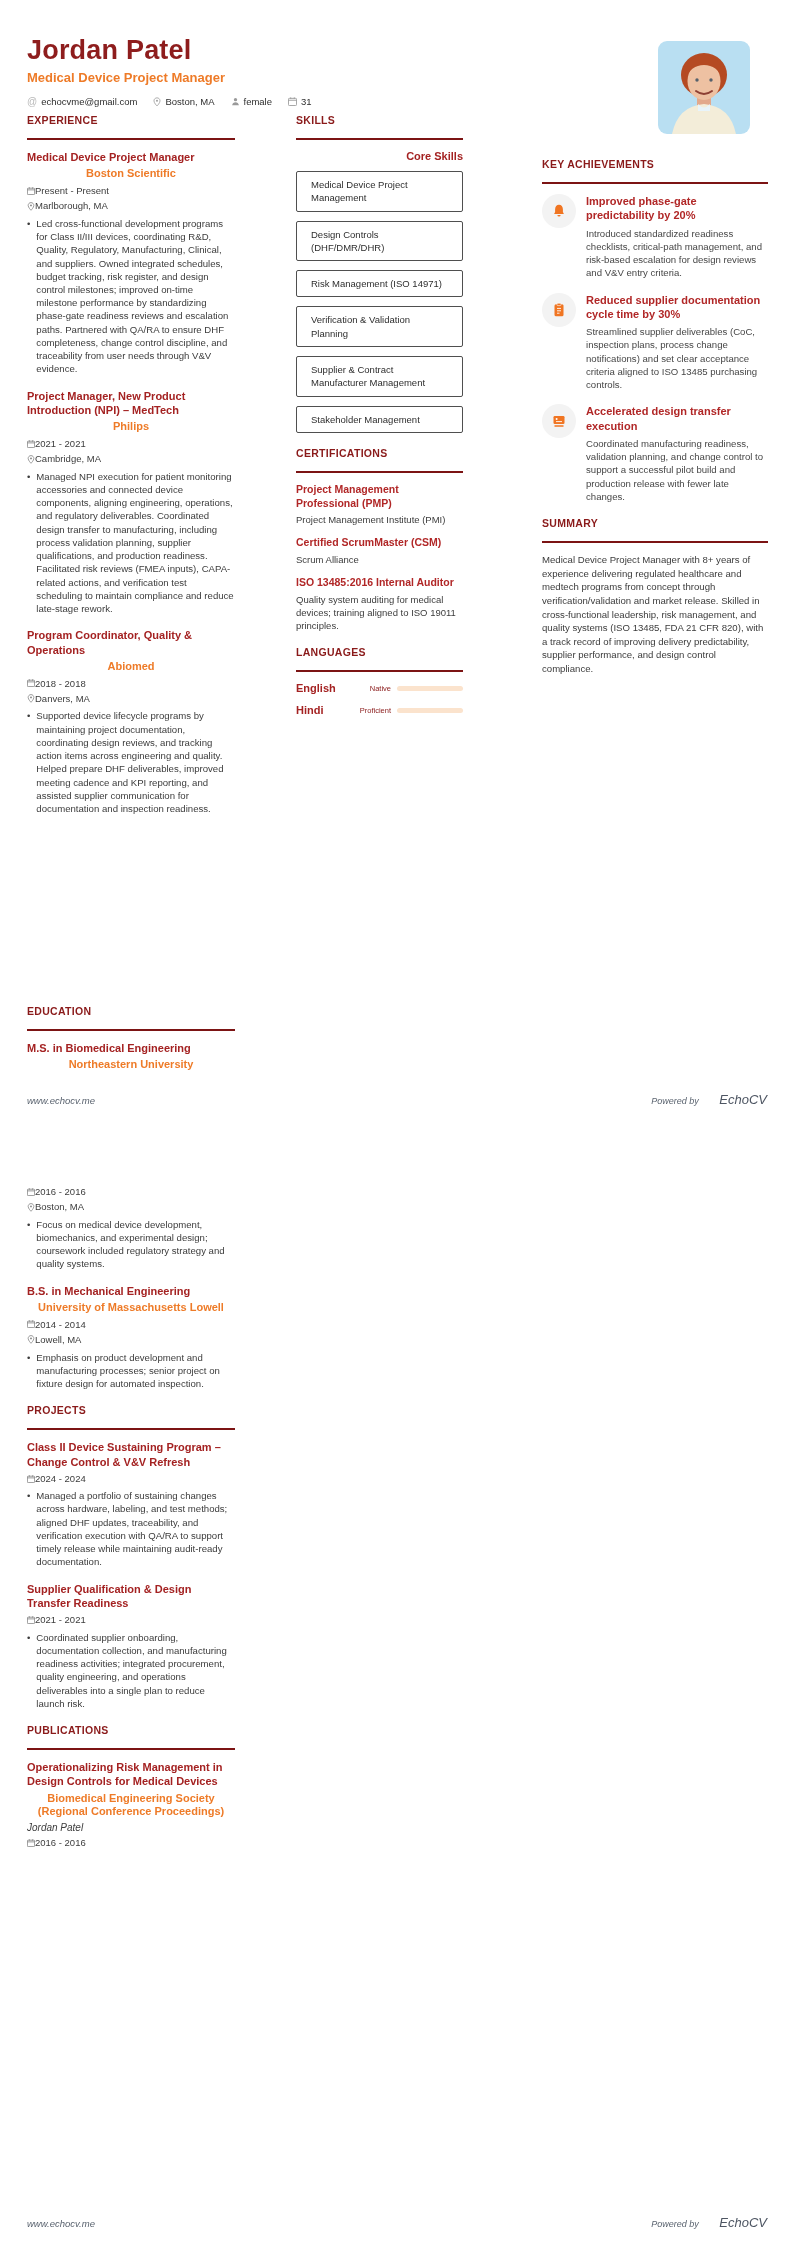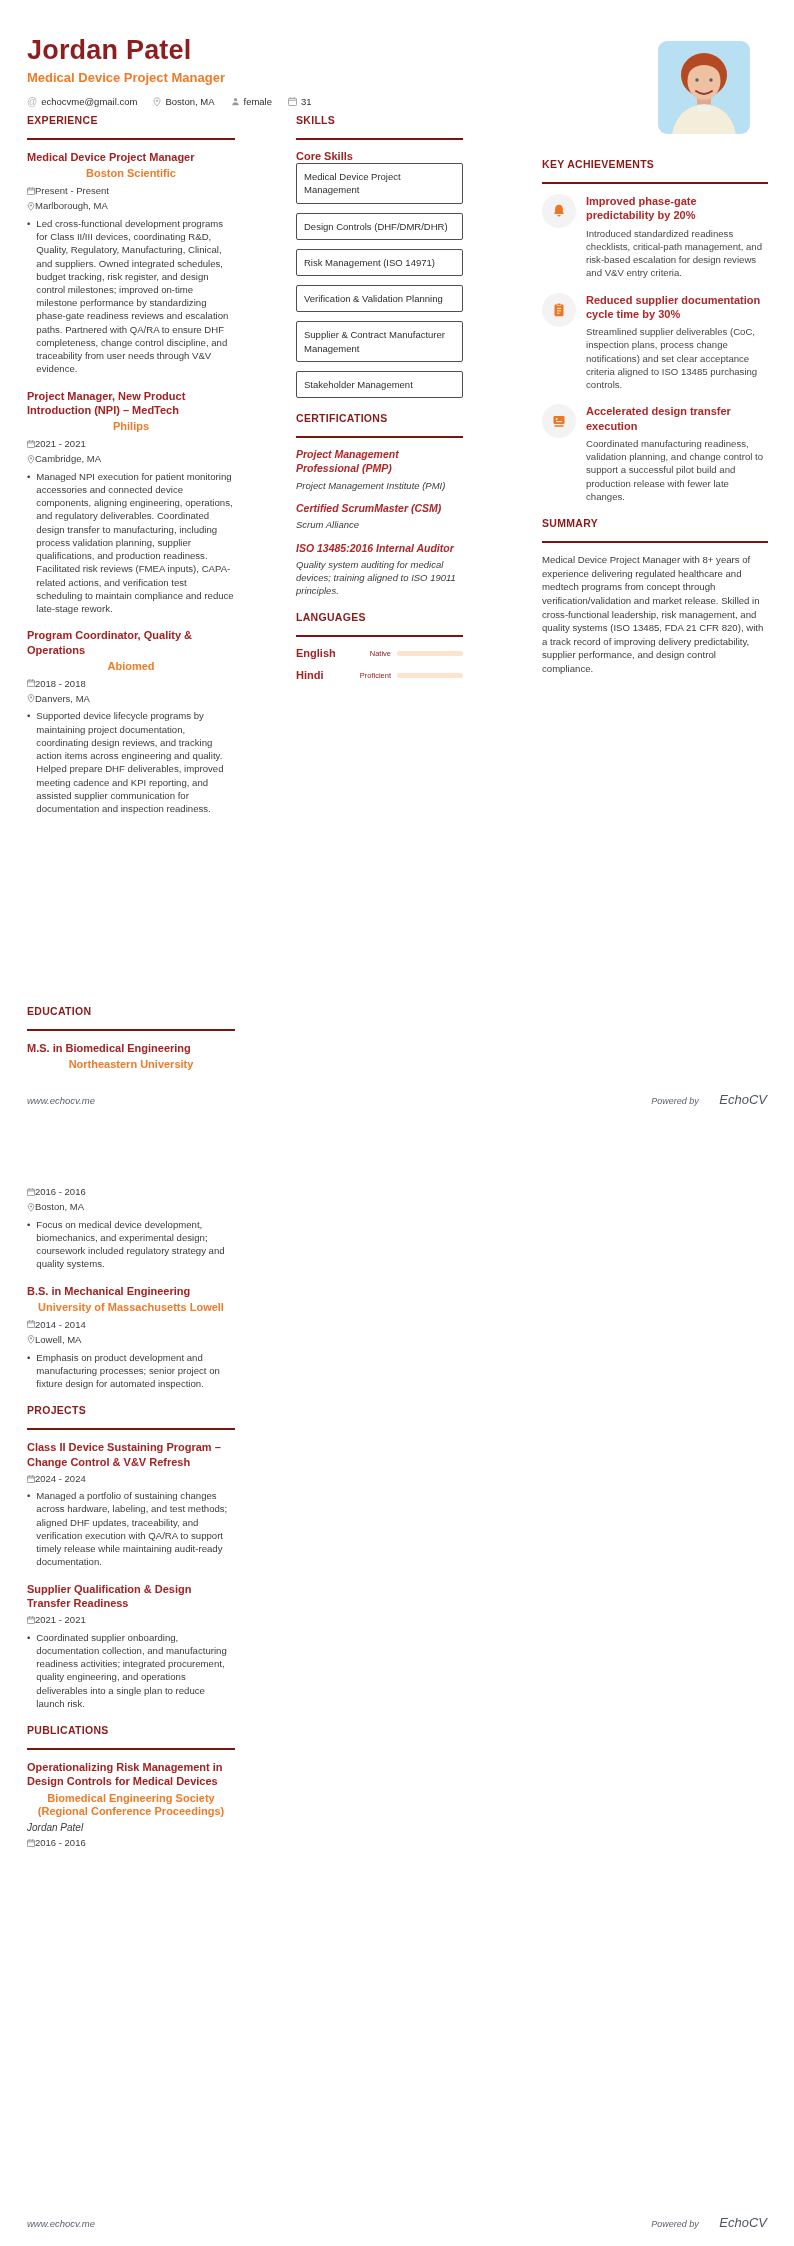--- a/index.html
+++ b/index.html
@@ -33,26 +33,26 @@
   .entry-title { font-size:11px; font-weight:bold; color:#a42222; line-height:1.3; }
   .entry-org { font-size:11px; font-weight:bold; color:#ee7b28; margin-top:3px; line-height:1.25;text-align:center; }
   .meta-row { display:flex; align-items:center; font-size:9.5px; color:#3c3c3c; margin-top:4px; line-height:1.2; }
   .meta-row svg { flex:0 0 auto; }
   .bullet { display:flex; gap:6px; font-size:9.6px; color:#3c3c3c; line-height:1.38; margin-top:5px; }
   .dot { flex:0 0 auto; }
   .author { font-size:10px; font-style:italic; color:#3c3c3c; margin-top:3px; }
   .pub-desc { font-size:9.6px; color:#3c3c3c; line-height:1.38; margin-top:8px; }
 
   
-  .group-title { font-size:11px; font-weight:bold; color:#a42222; margin:2px 0 1px 0; }
-  .chip { border:1px solid #4f4f4f; border-radius:2px; padding:6px 7px; font-size:9.5px;
+  .group-title { font-size:11px; font-weight:bold; color:#a42222; margin:2px 0 9px 0;text-align:right; }
+  .chip { border:1px solid #4f4f4f; border-radius:2px; padding:6px 14px; font-size:9.5px;
           color:#2e2e2e; line-height:1.4; margin-bottom:9px; background:#fff; }
 
   
-  .cert { margin-bottom:10px;font-style:italic; }
+  .cert { margin-bottom:10px; }
   .cert-title { font-size:10.5px; font-weight:bold; color:#b12727; line-height:1.3; }
   .cert-sub { font-size:9.5px; color:#3c3c3c; line-height:1.38; margin-top:3px; }
 
   
   .lang-row { display:flex; align-items:center; margin-top:10px; }
   .lang-name { font-size:11px; font-weight:bold; color:#a42222; flex:1 1 auto; }
   .lang-level { font-size:7.5px; color:#8a1a1a; margin-right:6px; }
   .lang-bar { width:66px; height:5px; border-radius:3px; background:#fbe3cd; overflow:hidden; flex:0 0 auto; }
   .lang-fill { height:100%; border-radius:3px; background:#f07522; }
 

